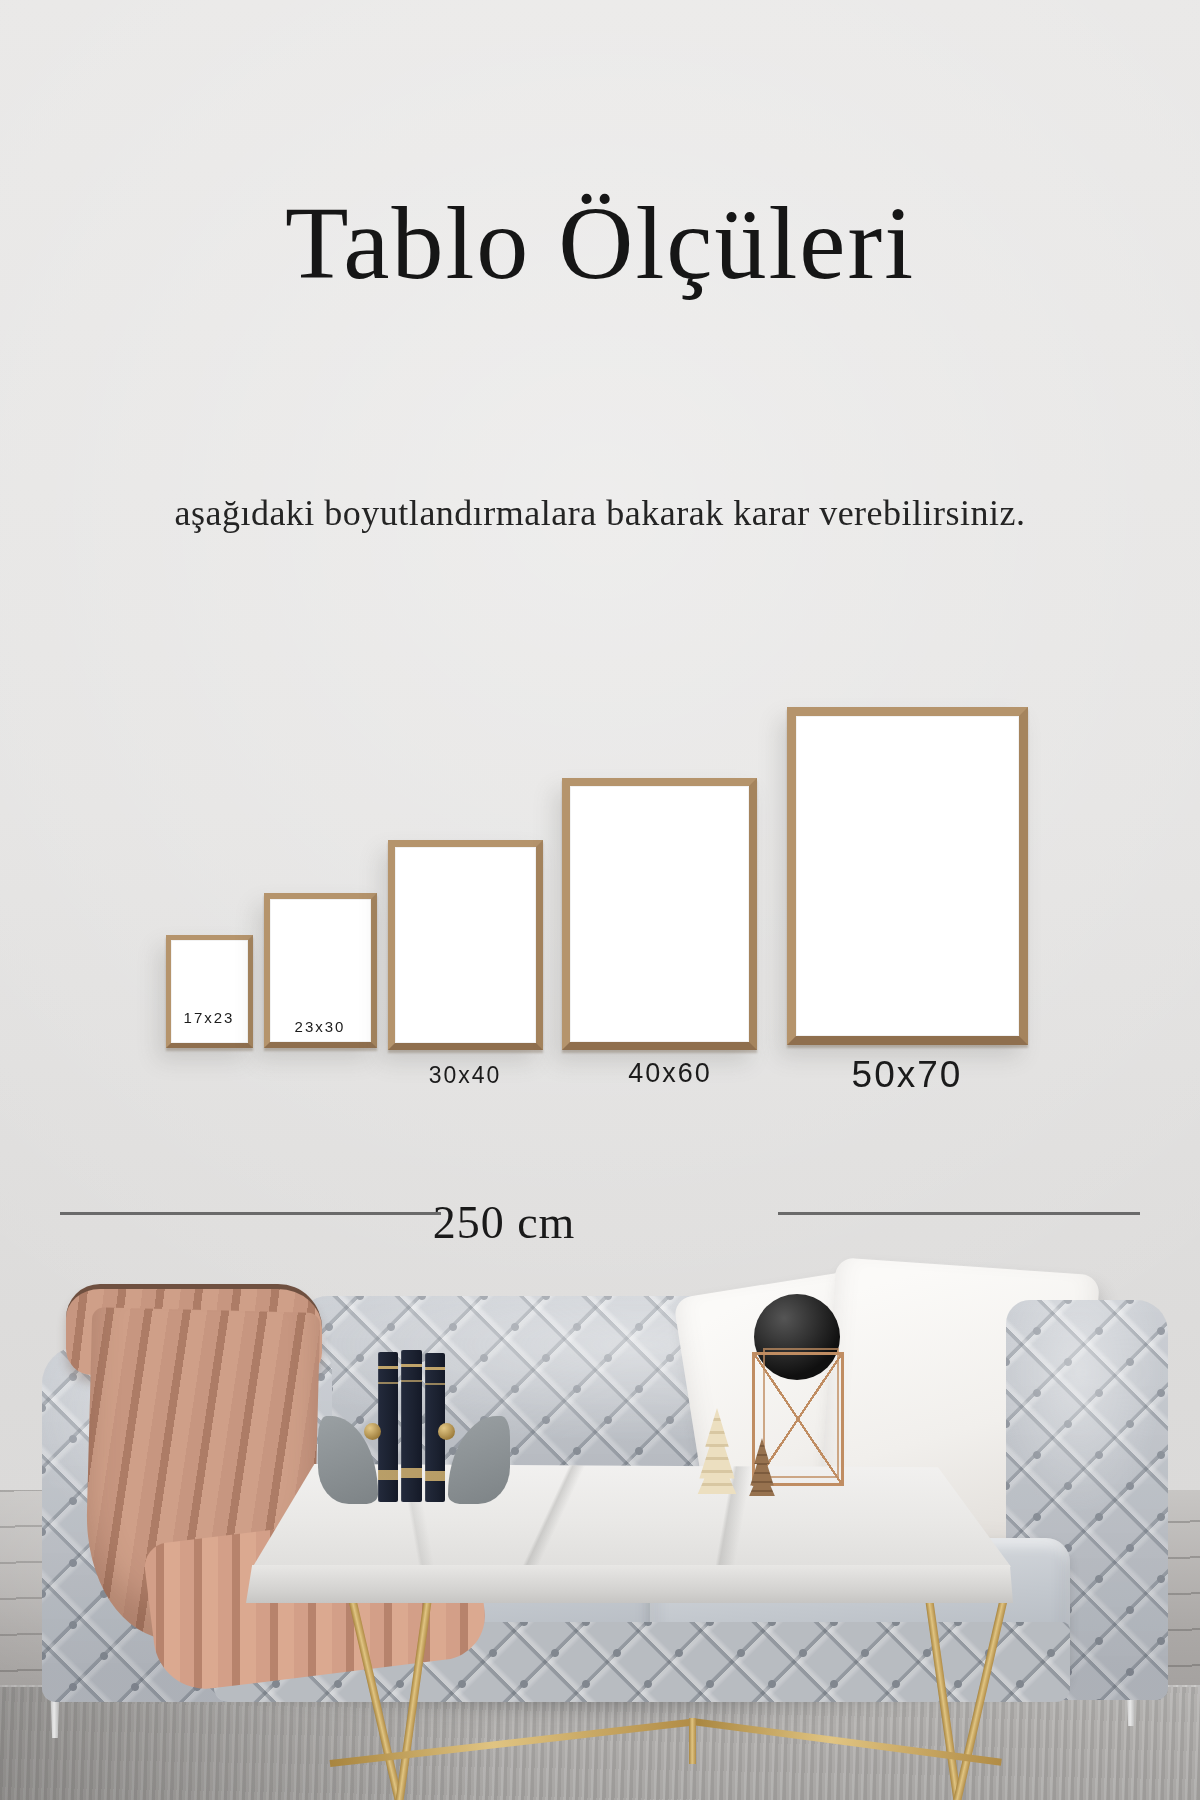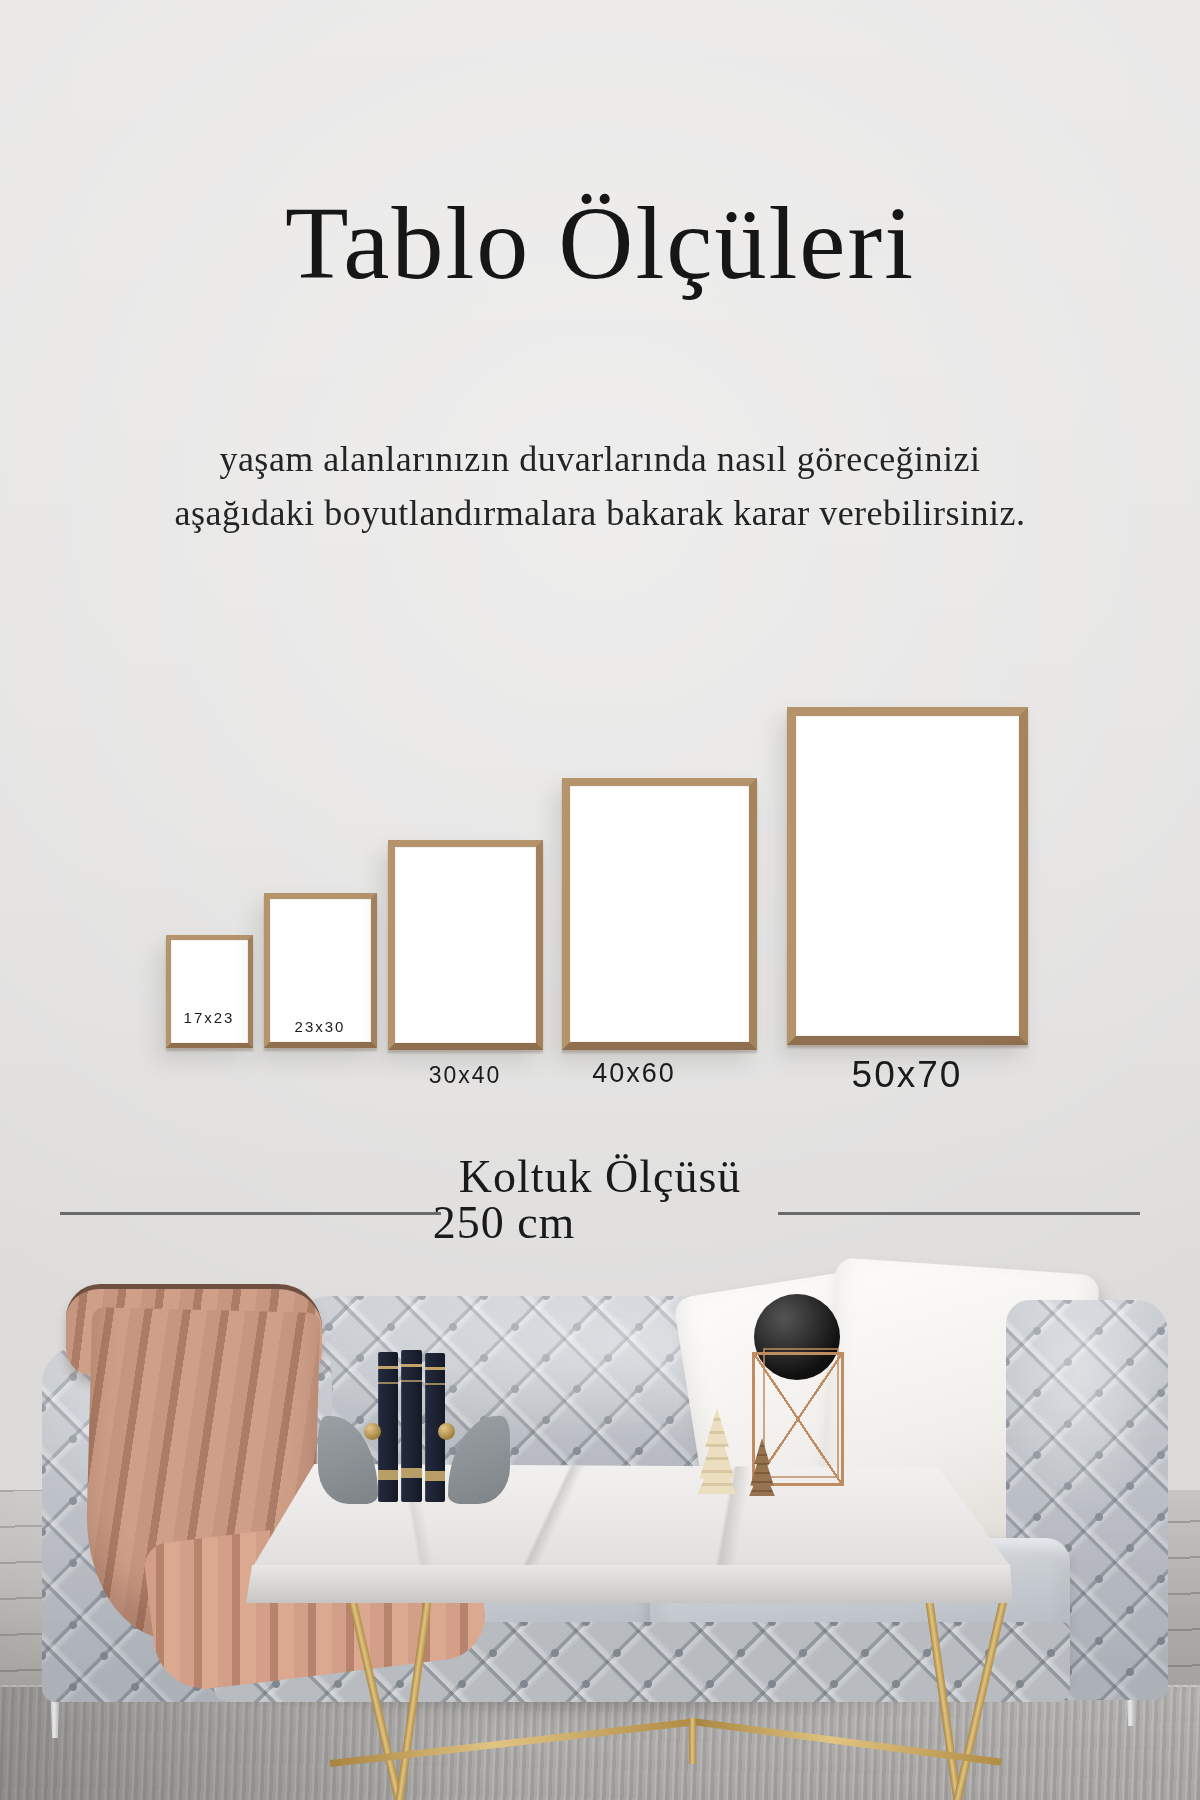--- a/index.html
+++ b/index.html
@@ -23,21 +23,21 @@
                      inset 0 0 0 1px rgba(0,0,0,.05);}
   .f1{left:166px;top:935px;width:87px;height:113px;border-width:5px;}
   .f2{left:264px;top:893px;width:113px;height:155px;border-width:6px;}
   .f3{left:388px;top:840px;width:155px;height:210px;border-width:7px;}
   .f4{left:562px;top:778px;width:195px;height:272px;border-width:8px;}
   .f5{left:787px;top:707px;width:241px;height:338px;border-width:9px;}
   .flabel{font-family:"Liberation Sans", sans-serif;color:#1b1b1b;text-align:center;letter-spacing:2px;}
   .l1{left:139px;top:1009px;width:140px;font-size:15px;}
   .l2{left:250px;top:1018px;width:140px;font-size:15px;}
   .l3{left:385px;top:1062px;width:160px;font-size:23px;}
-  .l4{left:544px;top:1058px;width:180px;font-size:27px;}
+  .l4{left:580px;top:1058px;width:180px;font-size:27px;}
   .l5{left:807px;top:1054px;width:200px;font-size:37px;}
 
   
   .measure-label{left:0;top:1150px;width:1200px;text-align:center;font-size:46px;color:#1a1a1a;letter-spacing:1px;}
   .measure-value{left:0;top:1196px;width:1008px;text-align:center;font-size:46px;color:#1a1a1a;letter-spacing:1px;}
   .divider{top:1212px;height:3px;background:#6a6a6a;}
   .div-left{left:60px;width:381px;}
   .div-right{left:778px;width:362px;}
 
   
@@ -153,36 +153,35 @@
      border:2px solid rgba(192,141,98,.75);}
 </style>
 </head>
 <body>
 
 <div class="canvas">
 
   <h1 class="abs title">Tablo Ölçüleri</h1>
 
   <p class="abs intro"><br>
-    <span>yaşam alanlarınızın duvarlarında nasıl göreceğinizi</span><br>
+    <br>
     <span>aşağıdaki boyutlandırmalara bakarak karar verebilirsiniz.</span></p>
 
   <div class="abs pframe f1"></div>
   <div class="abs pframe f2"></div>
   <div class="abs pframe f3"></div>
   <div class="abs pframe f4"></div>
   <div class="abs pframe f5"></div>
 
   <div class="abs flabel l1">17x23</div>
   <div class="abs flabel l2">23x30</div>
   <div class="abs flabel l3">30x40</div>
   <div class="abs flabel l4">40x60</div>
   <div class="abs flabel l5">50x70</div>
 
-  <div class="abs measure-label">Koltuk Ölçüsü</div>
   <div class="abs measure-value">250 cm</div>
   <div class="abs divider div-left"></div>
   <div class="abs divider div-right"></div>
 
   <div class="abs photo">
     <div class="abs floor"></div>
     <div class="abs rug"></div>
     <div class="abs couch-shadow"></div>
 
     <div class="abs sofa-back tufted sheen"></div>

